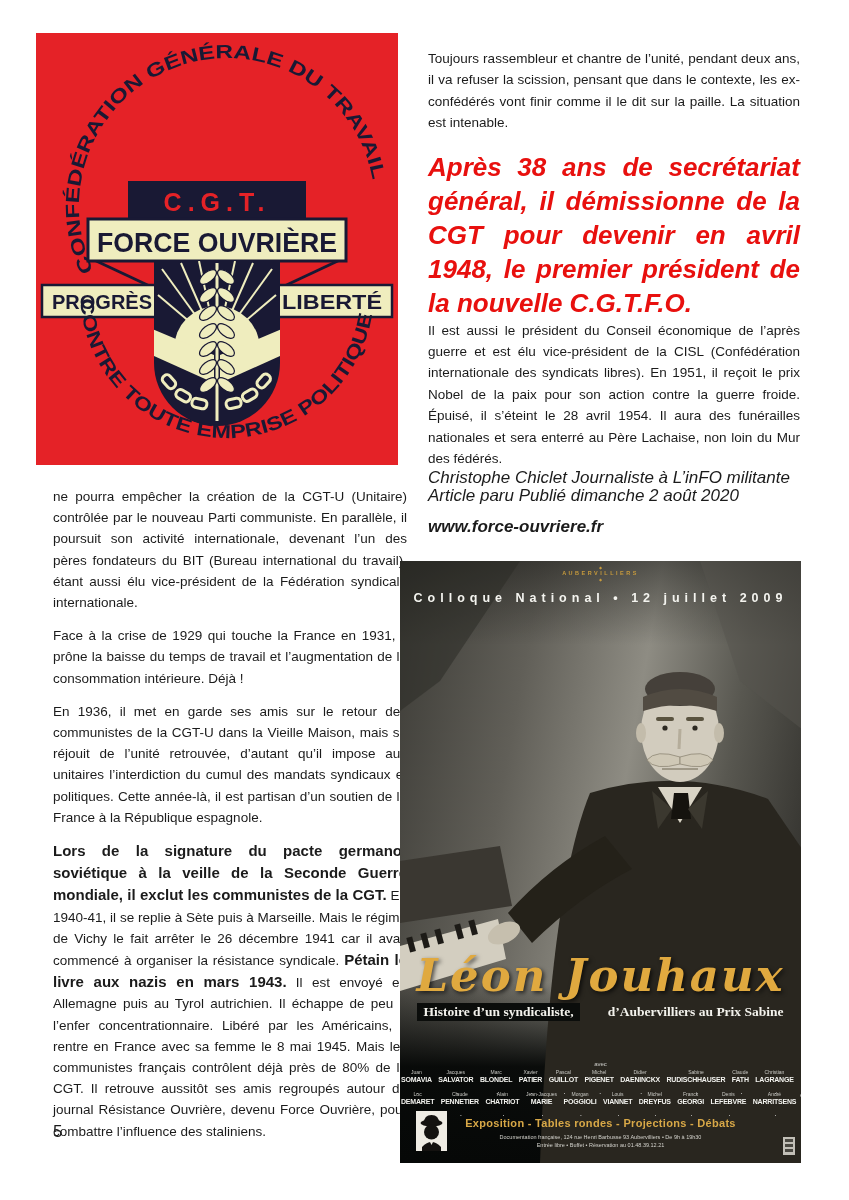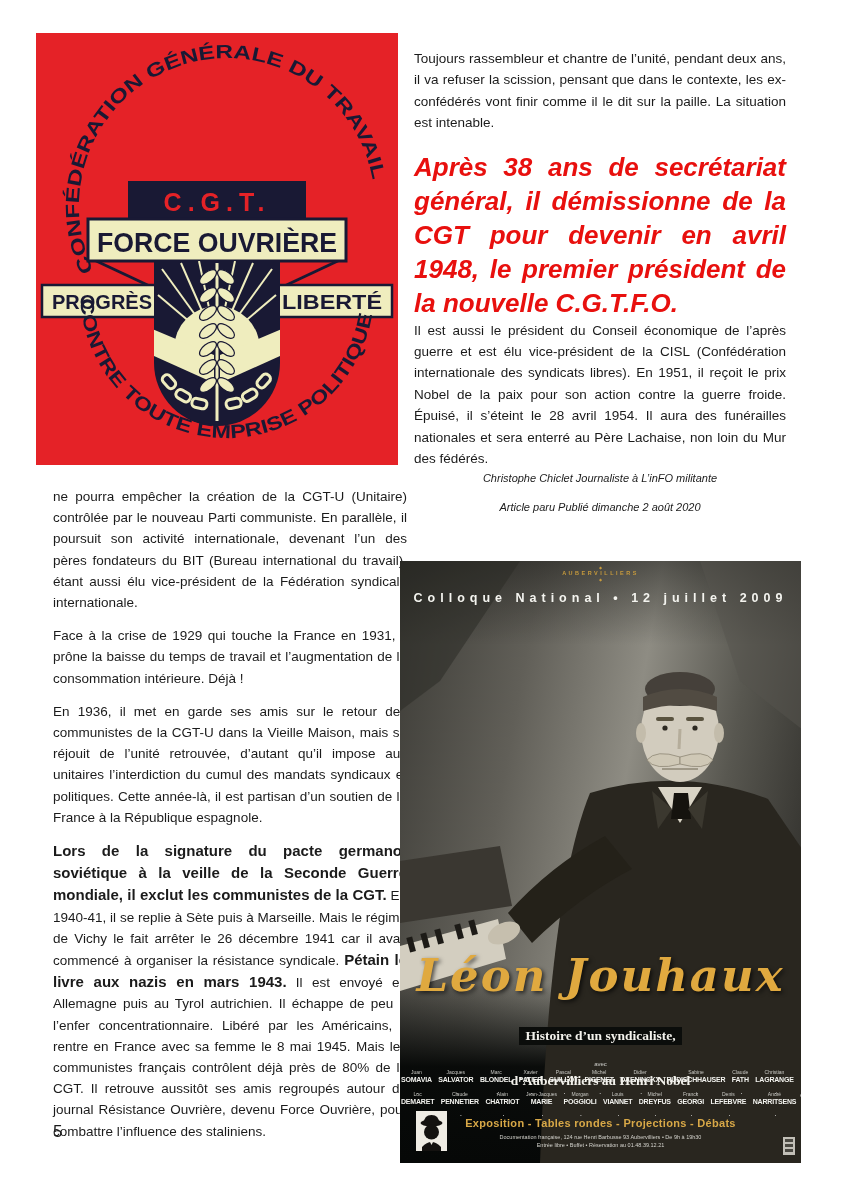--- a/index.html
+++ b/index.html
@@ -6,26 +6,26 @@
   #canvas{position:relative;width:849px;height:1200px;background:#ffffff;overflow:hidden;
           font-family:"Liberation Sans",sans-serif;color:#1b1b1b;}
 
   
   .logo-wrap{position:absolute;left:36px;top:33px;width:362px;height:432px;}
   .logo-wrap svg{display:block;}
 
   
   .col{position:absolute;text-align:justify;}
   .col p{margin:0;}
-  #right-col{left:414px;top:48px;width:372px;font-size:13.5px;line-height:21.4px;}
+  #right-col{left:428px;top:48px;width:372px;font-size:13.5px;line-height:21.4px;}
   #right-col .quote{margin-top:16px;color:#e8100e;font-weight:bold;font-style:italic;
                     font-size:26px;line-height:34px;}
   #right-col .p2{}
-  .byline{margin-top:24px;text-align:center;font-style:italic;font-size:11px;line-height:18px;}
-  .byline.second{margin-top:11px;font-style:italic;}
+  .byline{margin-top:24px;text-align:left;font-style:italic;font-size:17px;line-height:18px;}
+  .byline.second{font-style:italic;}
   .byline.url{margin-top:13px;font-weight:bold;}
 
   #left-col{left:53px;top:486px;width:354px;font-size:13.5px;line-height:21.2px;}
   #left-col p{margin:0 0 12px 0;}
   .lead-bold{font-weight:bold;font-size:15px;}
 
   .page-num{position:absolute;left:53px;top:1122px;font-size:17px;}
 
   
   .poster{position:absolute;left:400px;top:561px;width:401px;height:602px;overflow:hidden;
@@ -37,23 +37,23 @@
   .poster svg.photo{position:absolute;left:0;top:0;}
   .aub-mark{position:absolute;left:0;top:5px;width:100%;text-align:center;color:#c89b3c;line-height:1;}
   .aub-mark .dia{font-size:4px;display:block;}
   .aub-mark .city{font-size:5.5px;letter-spacing:2.5px;display:block;margin:1px 0;font-weight:bold;}
   .colloque{position:absolute;left:0;top:30px;width:100%;text-align:center;color:#f4f4ef;
             font-size:12.5px;letter-spacing:5px;font-weight:bold;white-space:nowrap;}
   .poster-title{position:absolute;left:0;top:388px;width:100%;text-align:center;
                 font-family:"DejaVu Serif",serif;font-style:italic;font-weight:bold;
                 font-size:45px;color:#e0a93f;letter-spacing:2px;
                 text-shadow:2px 2px 4px rgba(0,0,0,0.65);}
-  .subtitle-row{position:absolute;left:0;top:466px;width:100%;display:flex;justify-content:center;
+  .subtitle-row{position:absolute;left:0;top:442px;width:100%;display:flex;justify-content:center;
                 gap:28px;align-items:center;white-space:nowrap;
-                font-family:"Liberation Serif",serif;font-weight:bold;font-size:13.5px;color:#f3f2ec;flex-direction:column;}
+                font-family:"Liberation Serif",serif;font-weight:bold;font-size:13.5px;color:#f3f2ec;}
   .subtitle-row .chip{background:#0b0d0b;padding:1px 6px;}
   .avec{position:absolute;left:0;top:500px;width:100%;text-align:center;font-size:6px;color:#cfcfcb;}
   .cast-row{position:absolute;left:0;width:100%;text-align:center;white-space:nowrap;overflow:hidden;
             color:#f2f2ee;}
   .cast-row.r1{top:509px;} .cast-row.r2{top:531px;}
   .cast{display:inline-block;vertical-align:bottom;margin:0 1px;line-height:1;}
   .cast .fn{display:block;font-size:5px;color:#c9c9c4;margin-bottom:1px;}
   .cast .ln{display:block;font-size:7px;font-weight:bold;letter-spacing:-0.2px;}
   .cast:not(:last-child)::after{content:"·";font-size:7px;color:#ddd;margin-left:2px;}
   .footer-gold{position:absolute;left:0;top:556px;width:100%;text-align:center;
@@ -151,20 +151,21 @@
       </text>
     </svg>
   </div>
 
   <div id="right-col" class="col">
     <p>Toujours rassembleur et chantre de l’unité, pendant deux ans, il va refuser la scission, pensant que dans le contexte, les ex-confédérés vont finir comme il le dit sur la paille. La situation est intenable.</p>
     <p class="quote">Après 38 ans de secrétariat général, il démissionne de la CGT pour devenir en avril 1948, le premier président de la nouvelle C.G.T.F.O.</p>
     <p class="p2">Il est aussi le président du Conseil économique de l’après guerre et est élu vice-président de la CISL (Confédération internationale des syndicats libres). En 1951, il reçoit le prix Nobel de la paix pour son action contre la guerre froide. Épuisé, il s’éteint le 28 avril 1954. Il aura des funérailles nationales et sera enterré au Père Lachaise, non loin du Mur des fédérés.</p>
     <p class="byline">Christophe Chiclet Journaliste à L’inFO militante</p>
     <p class="byline second">Article paru  Publié dimanche 2 août 2020</p>
+    <p class="byline url">www.force-ouvriere.fr</p>
   </div>
 
   <div id="left-col" class="col">
     <p>ne pourra empêcher la création de la CGT-U (Unitaire) contrôlée par le nouveau Parti communiste. En parallèle, il poursuit son activité internationale, devenant l’un des pères fondateurs du BIT (Bureau international du travail), étant aussi élu vice-président de la Fédération syndicale internationale.</p>
     <p>Face à la crise de 1929 qui touche la France en 1931, il prône la baisse du temps de travail et l’augmentation de la consommation intérieure. Déjà !</p>
     <p>En 1936, il met en garde ses amis sur le retour des communistes de la CGT-U dans la Vieille Maison, mais se réjouit de l’unité retrouvée, d’autant qu’il impose aux unitaires l’interdiction du cumul des mandats syndicaux et politiques. Cette année-là, il est partisan d’un soutien de la France à la République espagnole.</p>
     <p><span class="lead-bold">Lors de la signature du pacte germano-soviétique à la veille de la Seconde Guerre mondiale, il exclut les communistes de la CGT.</span><span> En 1940-41, il se replie à Sète puis à Marseille. Mais le régime de Vichy le fait arrêter le 26 décembre 1941 car il avait commencé à organiser la résistance syndicale. </span><span class="lead-bold">Pétain le livre aux nazis en mars 1943.</span><span> Il est envoyé en Allemagne puis au Tyrol autrichien. Il échappe de peu à l’enfer concentrationnaire. Libéré par les Américains, il rentre en France avec sa femme le 8 mai 1945. Mais les communistes français contrôlent déjà près de 80% de la CGT. Il retrouve aussitôt ses amis regroupés autour du journal Résistance Ouvrière, devenu Force Ouvrière, pour combattre l’influence des staliniens.</span></p>
   </div>
 
   <div class="page-num">5</div>
@@ -216,21 +217,21 @@
 
     <div class="aub-mark">
       <span class="dia">◆</span>
       <span class="city">AUBERVILLIERS</span>
       <span class="dia">◆</span>
     </div>
     <div class="colloque">Colloque National • 12 juillet 2009</div>
     <div class="poster-title">Léon Jouhaux</div>
     <div class="subtitle-row">
       <span class="chip">Histoire d’un syndicaliste,</span>
-      <span>d’Aubervilliers au Henri Nobel</span>
+      <span>d’Aubervilliers au Prix Sabine</span>
     </div>
     <div class="avec">avec</div>
 
     <div class="cast-row r1">
       <span class="cast"><span class="fn">Juan</span><span class="ln">SOMAVIA</span></span>
       <span class="cast"><span class="fn">Jacques</span><span class="ln">SALVATOR</span></span>
       <span class="cast"><span class="fn">Marc</span><span class="ln">BLONDEL</span></span>
       <span class="cast"><span class="fn">Xavier</span><span class="ln">PATIER</span></span>
       <span class="cast"><span class="fn">Pascal</span><span class="ln">GUILLOT</span></span>
       <span class="cast"><span class="fn">Michel</span><span class="ln">PIGENET</span></span>

